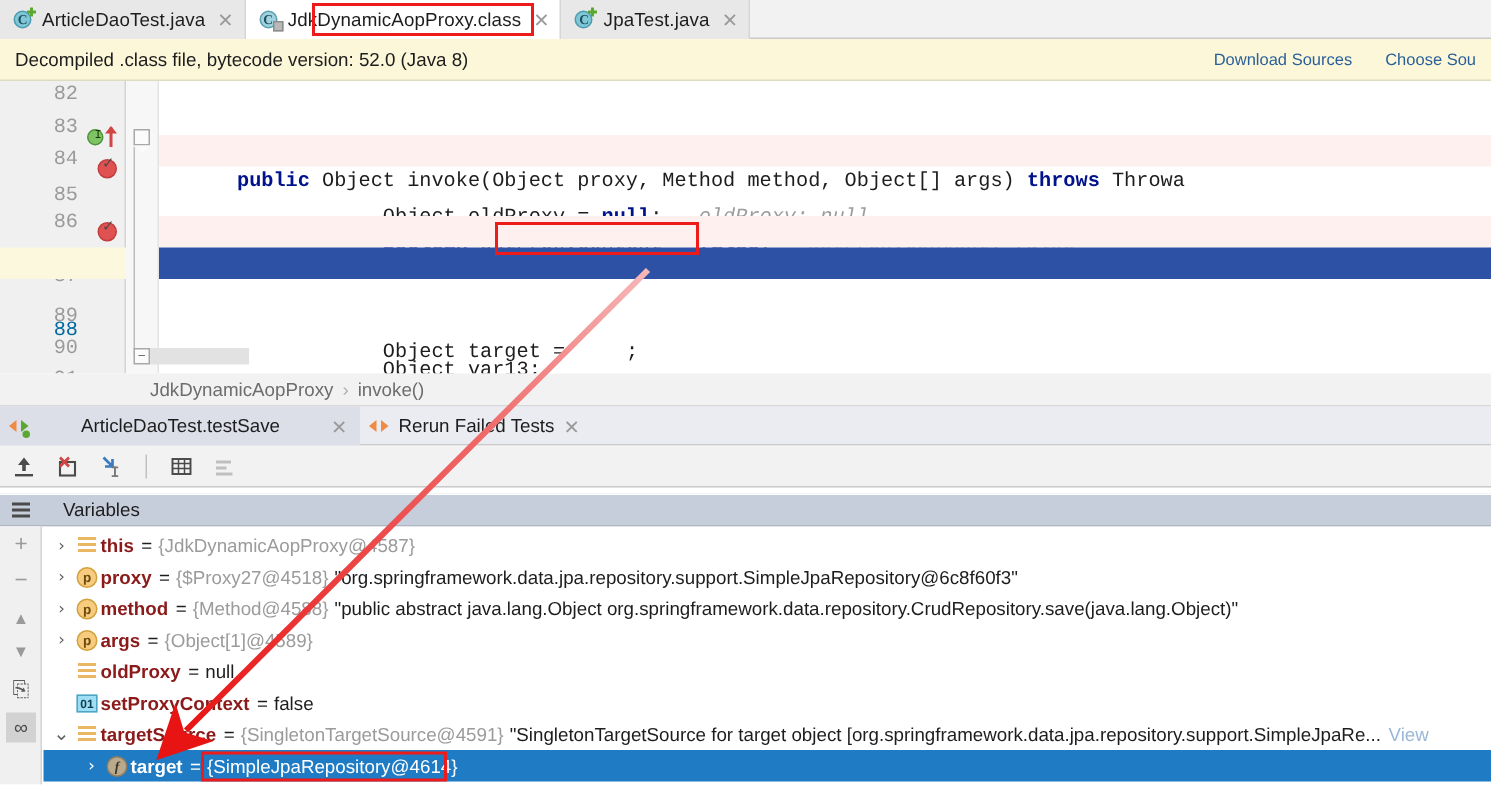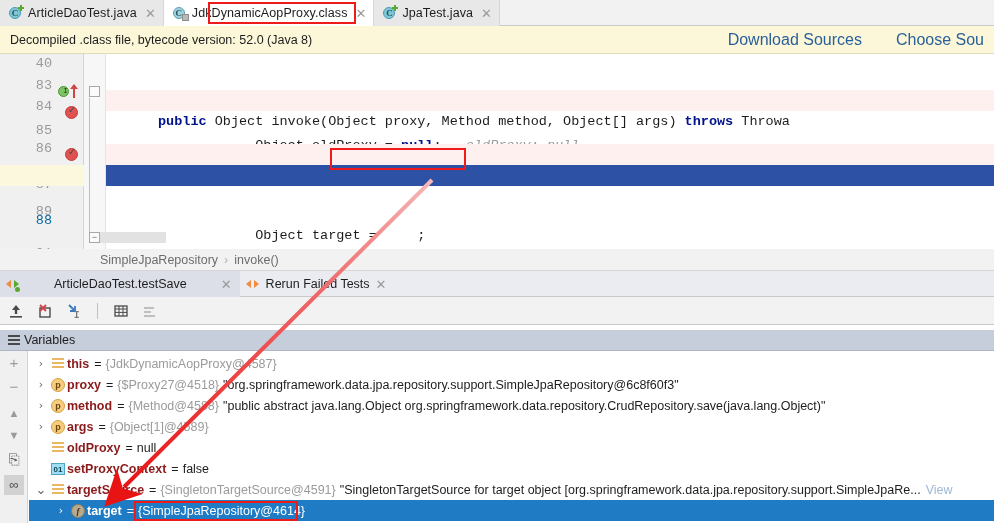--- a/index.html
+++ b/index.html
@@ -81,21 +81,21 @@
     position: absolute; top: 26px; left: 0; width: 994px; height: 28px;
     background: #fcf7d9;
     border-bottom: 1px solid #dedcc0;
     display: flex; align-items: center;
     padding: 0 10px;
     font-size: 12.5px;
     color: #1d1d1d;
   }
   .banner .spacer { flex: 1; }
   .banner a {
-    color: #2a6099; text-decoration: none; margin-left: 34px; font-size: 16px;
+    color: #2a6099; text-decoration: none; margin-left: 22px; font-size: 11px;
   }
 
   
   .editor {
     position: absolute; top: 54px; left: 0; width: 994px; height: 195px;
     background: #ffffff; overflow: hidden;
   }
   .gutter {
     position: absolute; left: 0; top: 0; width: 84px; height: 195px;
     background: #f0f0f0;
@@ -236,21 +236,21 @@
     background: #f2f2f2; border-bottom: 1px solid #c9c9c9;
     display: flex; align-items: center; gap: 9px; padding-left: 6px;
   }
   .tbicon { width: 20px; height: 20px; position: relative; }
   .tbsep { width: 1px; height: 16px; background: #c0c0c0; margin: 0 4px; }
 
   
   .varheader {
     position: absolute; top: 329px; left: 0; width: 994px; height: 22px;
     background: #c6cddb;
-    display: flex; align-items: center; gap: 4px; padding-left: 8px;
+    display: flex; align-items: center; gap: 22px; padding-left: 8px;
     font-size: 12.5px; color: #1d1d1d;
     border-top: 1px solid #ffffff;
     border-bottom: 1px solid #aeb6c6;
   }
   .hamburger { width: 12px; height: 10px; position: relative; }
   .hamburger i {
     position: absolute; left: 0; width: 12px; height: 2px; background: #4a4a4a;
   }
   .hamburger i:nth-child(1) { top: 0; }
   .hamburger i:nth-child(2) { top: 4px; }
@@ -362,21 +362,21 @@
     <span class="spacer"></span>
     <a href="#">Download Sources</a>
     <a href="#">Choose Sou</a>
   </div>
 
   <div class="editor">
     <div class="gutter"></div>
     <div class="fold-strip"></div>
 
     <div class="cline" style="top:-16px;">
-      <span class="lineno">40</span>
+      <span class="lineno">82</span>
       <span class="codetext plain"></span>
     </div>
 
     <div class="code-area">
 
       <div class="cline" style="top:6px;">
         <span class="lineno">83</span>
         <span class="codetext"><span class="anno">@Nullable</span></span>
       </div>
 
@@ -406,39 +406,43 @@
         <span class="rowbg"></span>
         <span class="lineno">88</span>
         <span class="codetext"><span class="plain">            Object target = </span><span class="kw">null</span><span class="plain">;</span></span>
       </div>
 
       <div class="cline" style="top:132px;">
         <span class="lineno">89</span>
         <span class="codetext plain"></span>
       </div>
 
+      <div class="cline" style="top:153px;">
+        <span class="lineno">90</span>
+        <span class="codetext plain">            Object var13;</span>
+      </div>
 
       <div class="cline" style="top:174px;">
         <span class="lineno">91</span>
         
       </div>
     </div>
 
     <div class="gm runmark" style="left:58px; top:32px;"></div>
     <div class="gm uparrow" style="left:73px; top:31px;"></div>
     <div class="gm bp" style="left:65px; top:52px;"></div>
     <div class="gm bp" style="left:65px; top:94px;"></div>
     <div class="gm foldmark arrowdown" style="left:89px; top:32px;"></div>
     <div class="fold-vline" style="top:44px; height:140px;"></div>
     <div class="gm foldmark" style="left:89px; top:178px;">−</div>
     <div class="fold-grey" style="left:100px; top:178px; width:66px;"></div>
   </div>
 
   <div class="breadcrumb">
-    <span>SimpleJpaRepository</span>
+    <span>JdkDynamicAopProxy</span>
     <span class="sep">›</span>
     <span>invoke()</span>
   </div>
 
   <div class="runtabs">
     <div class="runtab selected">
       <span class="tri-icon">
         <span class="lt"></span>
           <span class="rt"></span>
           <span class="dot"></span>

